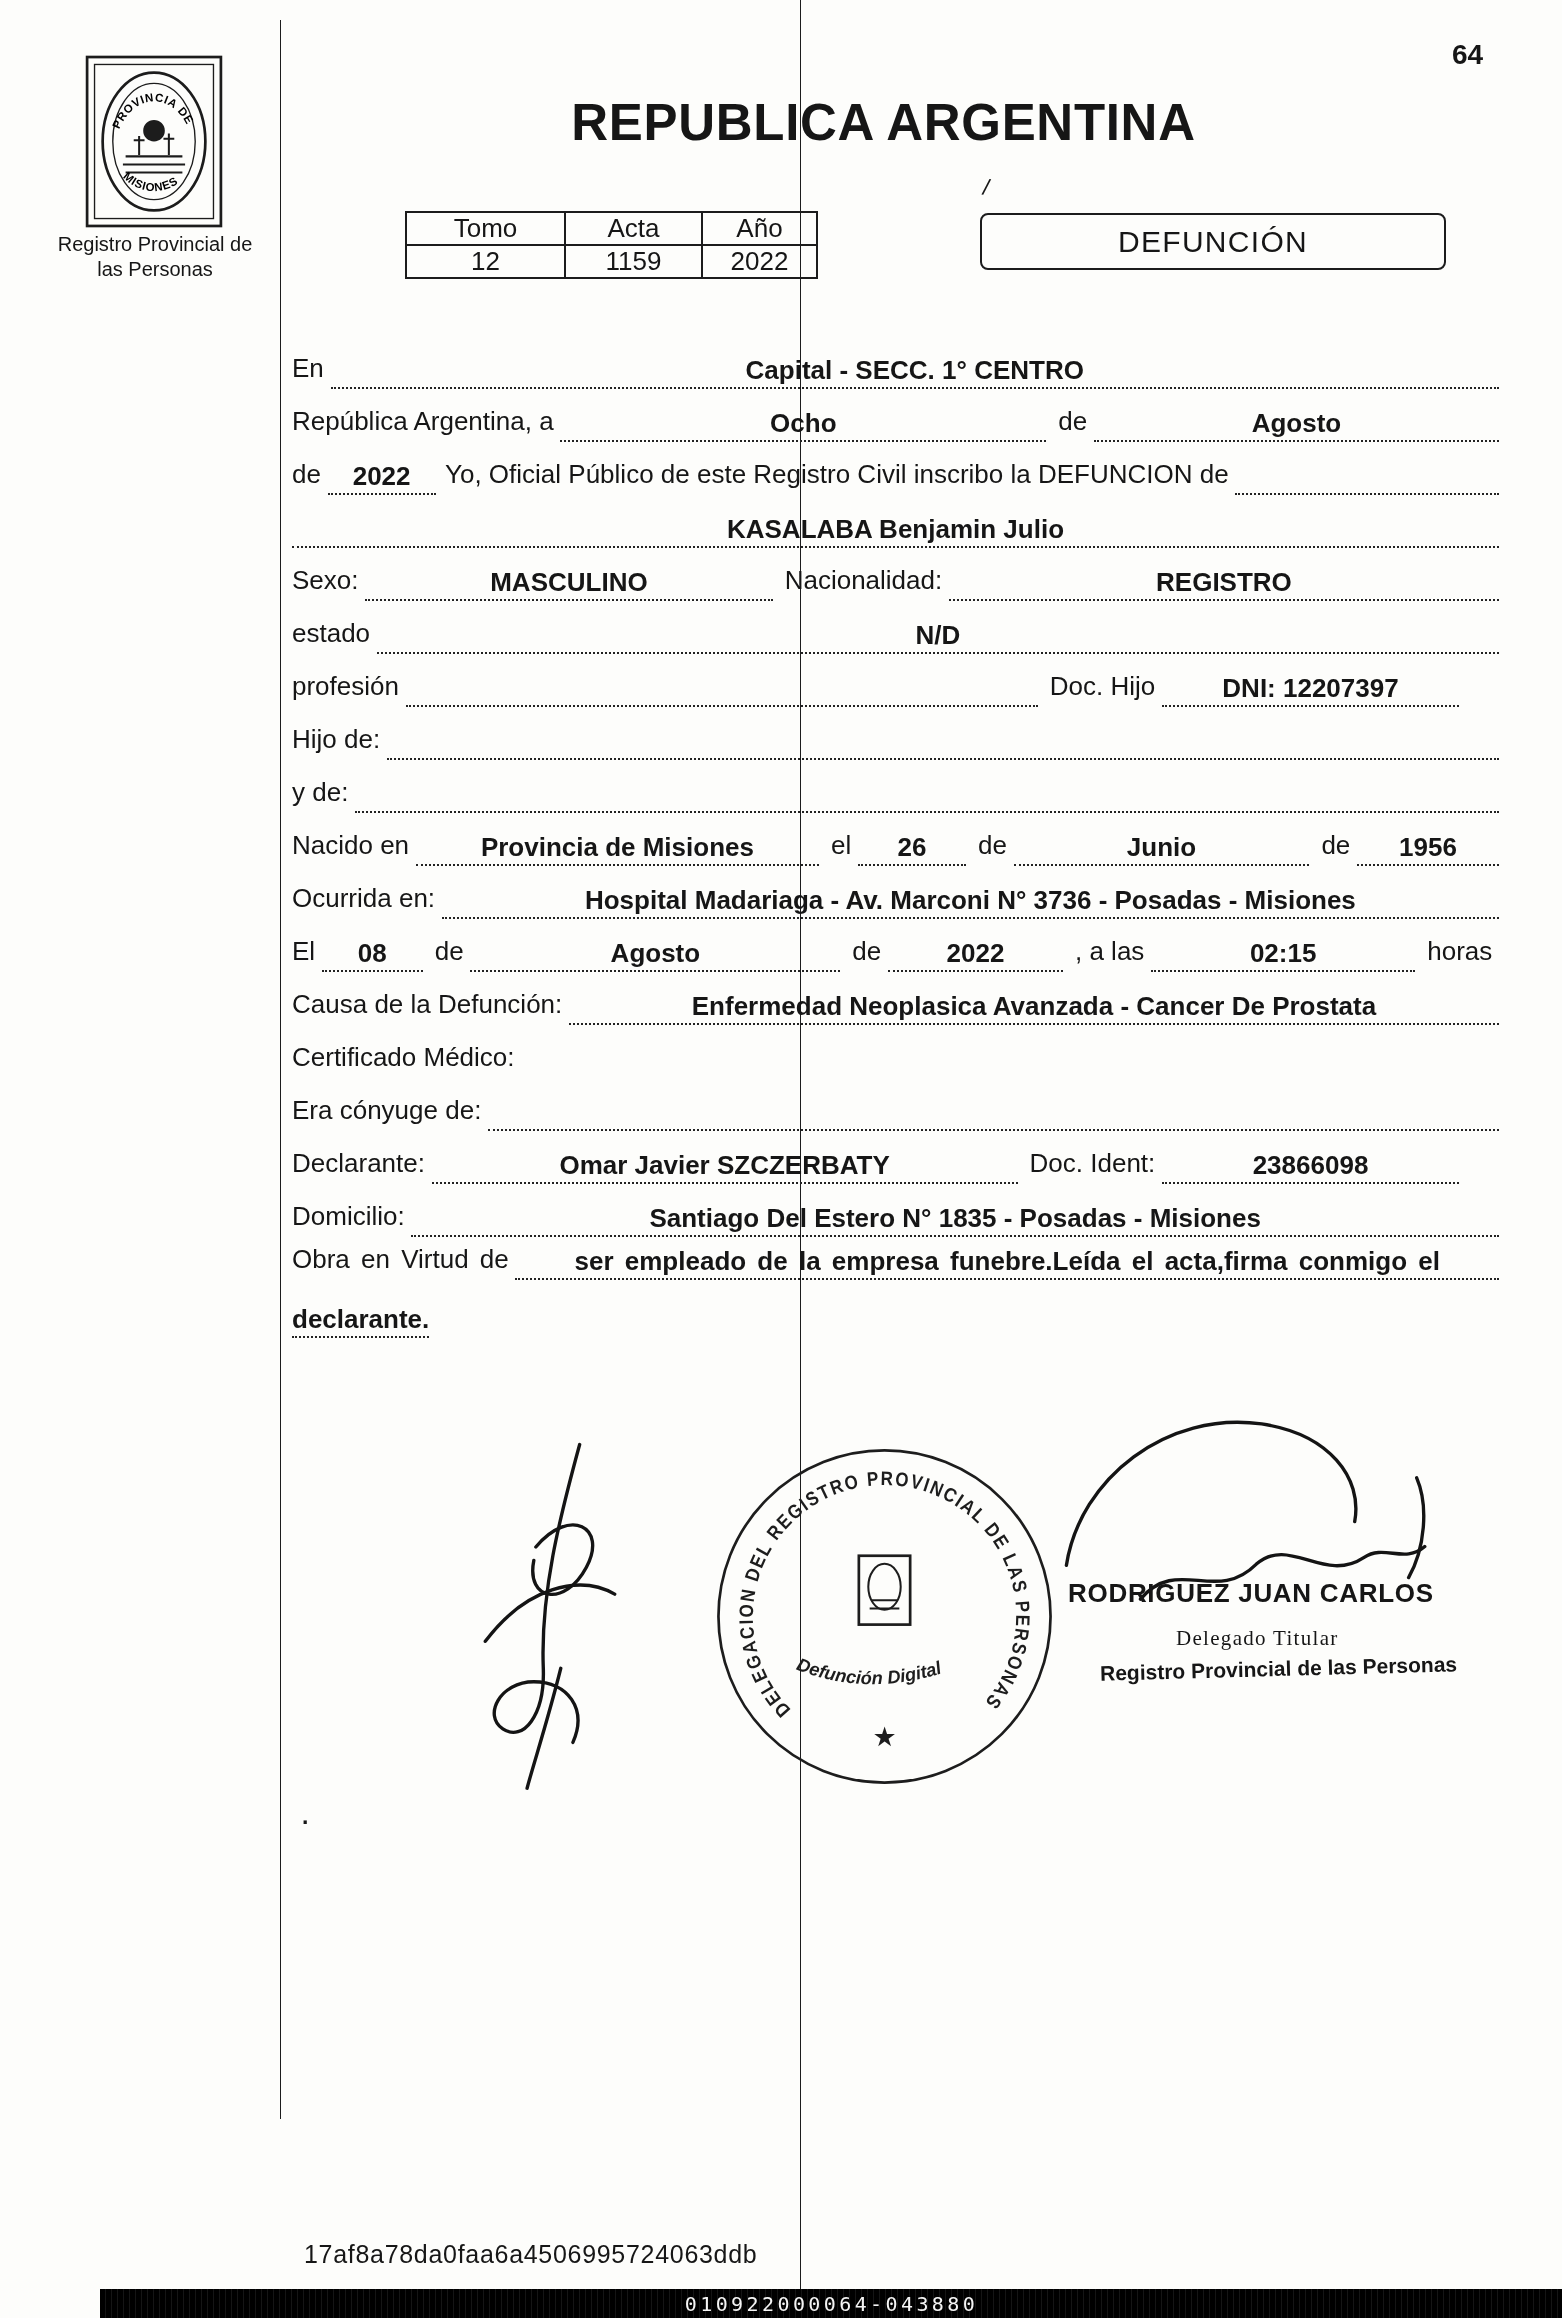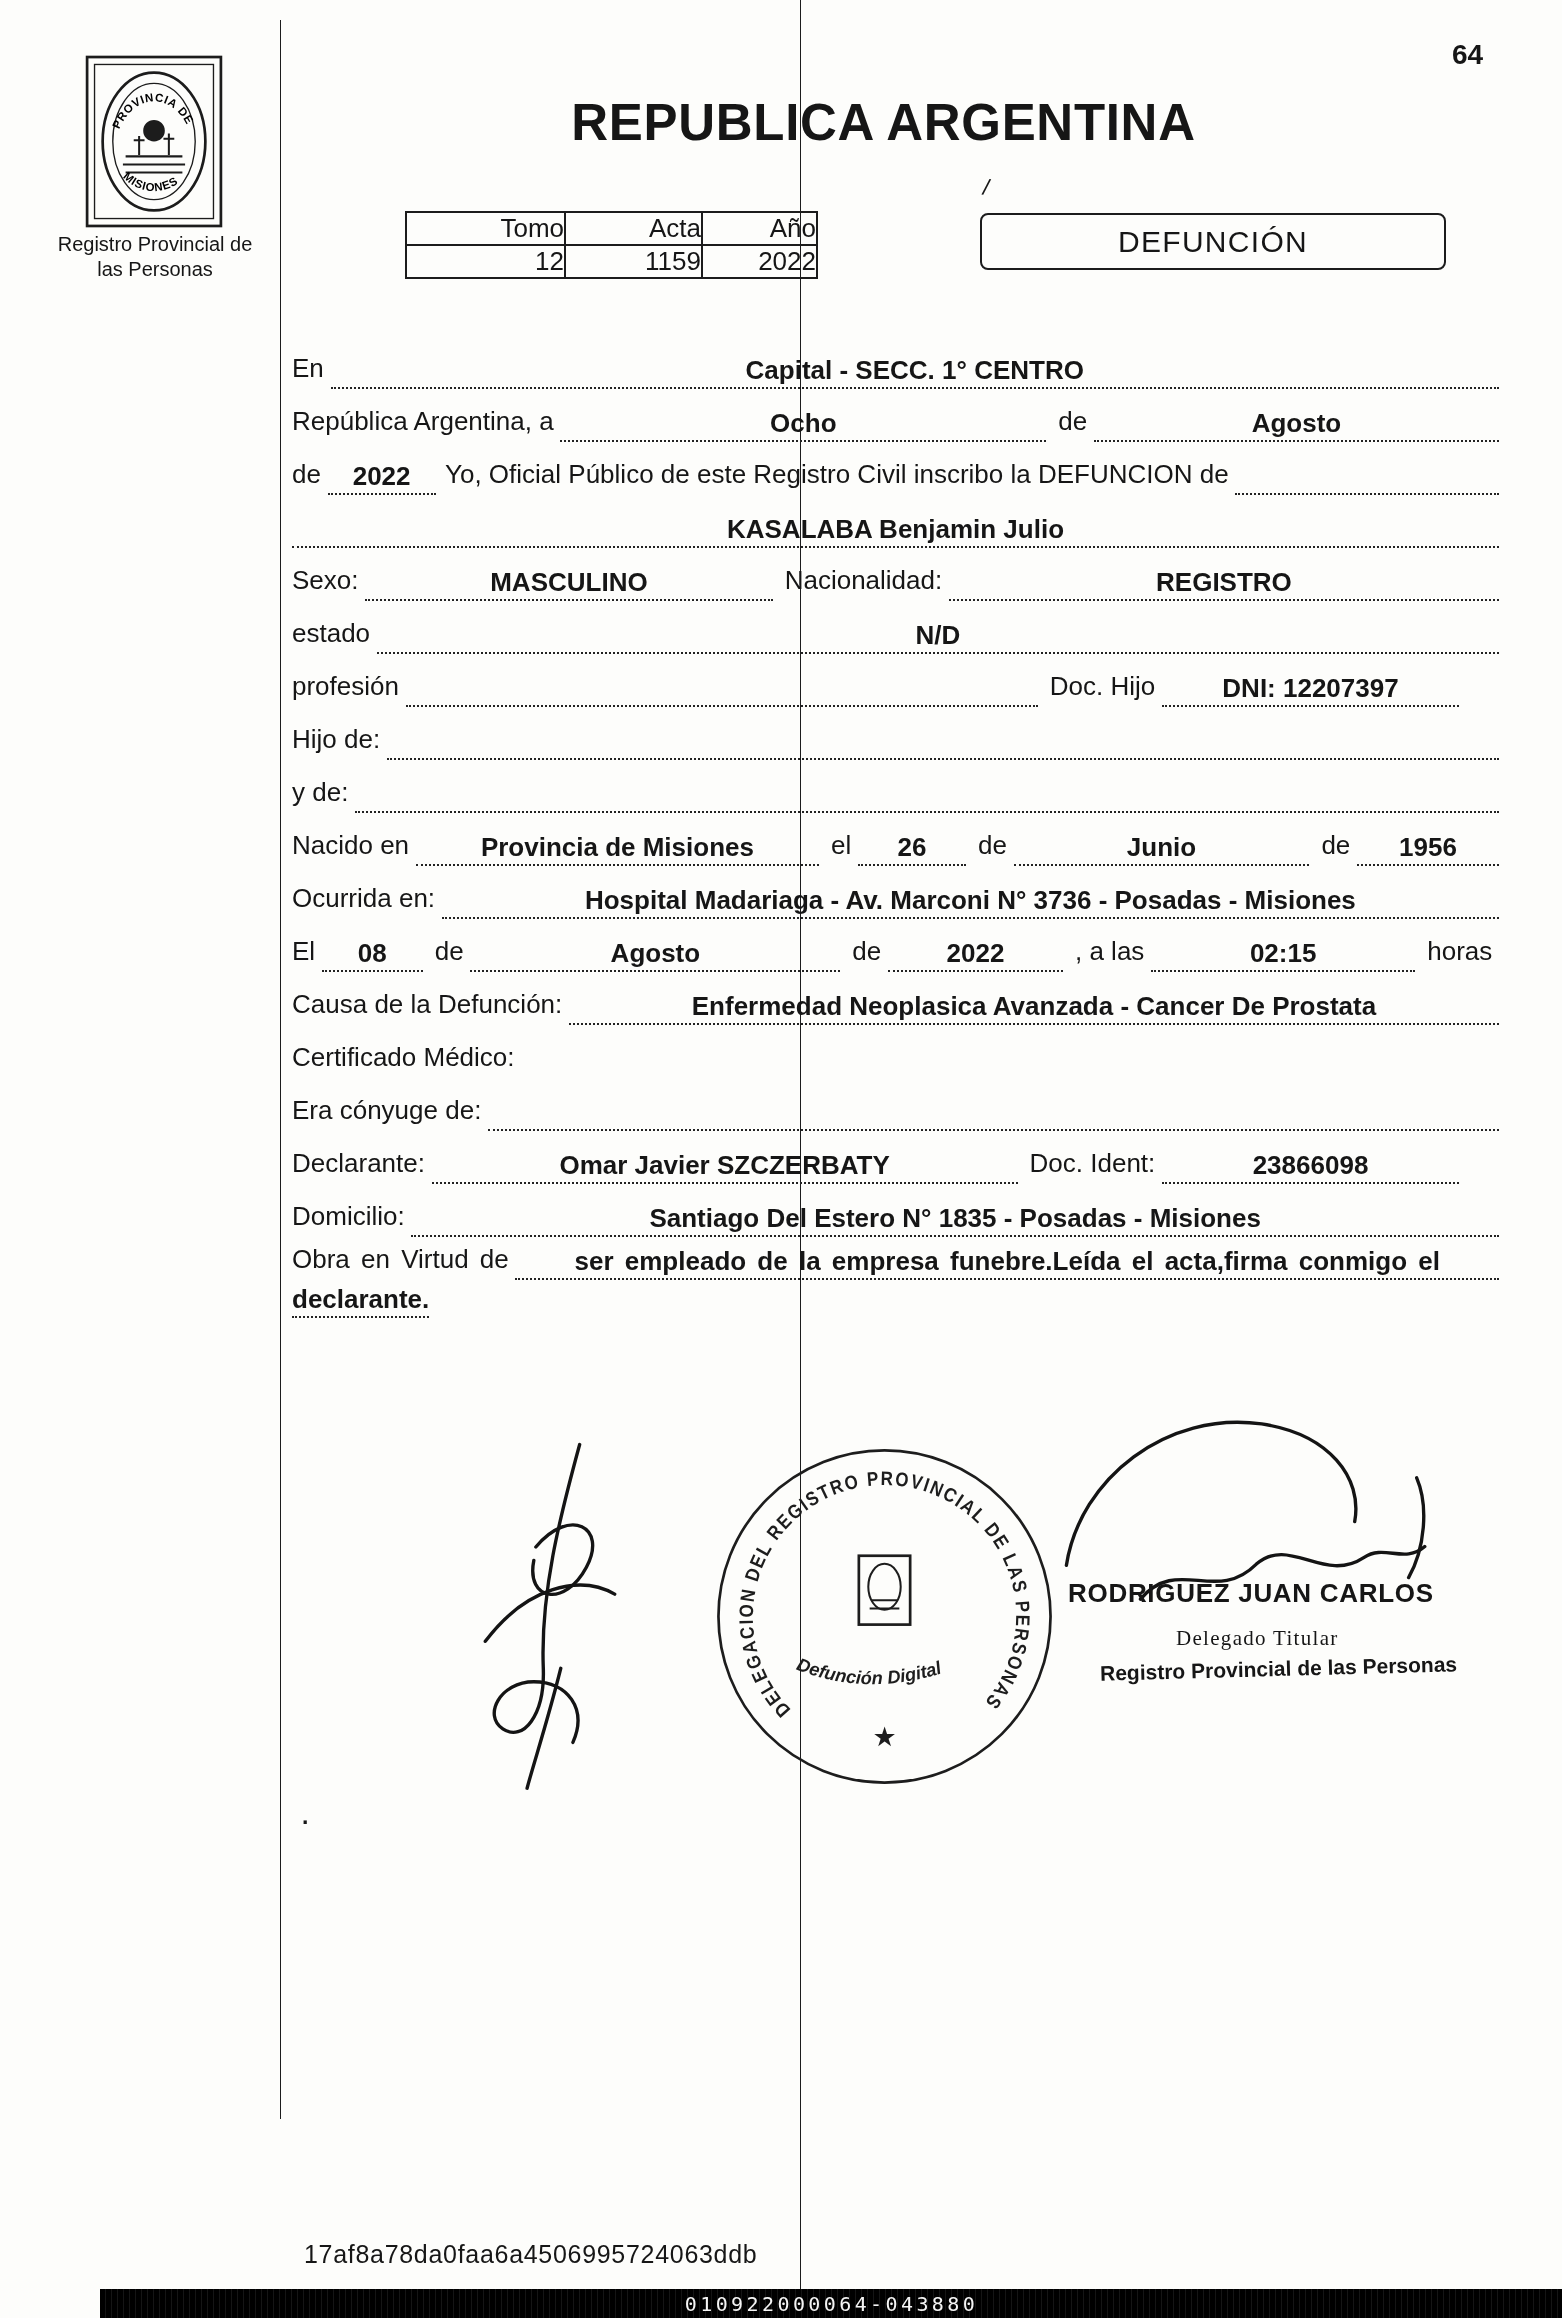--- a/index.html
+++ b/index.html
@@ -5,41 +5,41 @@
   html,body{margin:0;padding:0;background:#e8e8e8;}
   .page{position:relative;width:1563px;height:2319px;background:#fdfdfb;
         font-family:"Liberation Sans",sans-serif;color:#161616;overflow:hidden;}
   .vline{position:absolute;width:1.3px;background:#1c1c1c;}
   .abs{position:absolute;}
   
   .page-number{font-size:28px;font-weight:bold;}
   .doc-title{text-align:center;font-size:51px;font-weight:bold;letter-spacing:0.7px;}
   .logo-caption{text-align:center;font-size:20px;line-height:25px;}
   .reg-table{border-collapse:collapse;}
-  .reg-table td{border:2px solid #1c1c1c;font-size:26px;text-align:right;padding:0;}
+  .reg-table td{border:2px solid #1c1c1c;font-size:26px;text-align:center;padding:0;}
   .reg-table tr{height:33px;}
   .c1{width:157px;} .c2{width:135px;} .c3{width:113px;}
   .acttype-box{width:462px;height:53px;border:2px solid #1c1c1c;display:flex;
                align-items:center;justify-content:center;font-size:30px;letter-spacing:1.3px;}
   .stray{font-size:23px;}
   
   .form{position:absolute;left:292px;top:336px;width:1207px;display:flex;flex-direction:column;}
   .frow{display:flex;align-items:flex-end;height:53px;font-size:26px;white-space:nowrap;}
   .lbl{padding:0 6.7px 4.7px 0;}
   .lbl.mid{padding-left:12px;}
   .plain{padding:0 6.7px 4.7px 9.4px;text-align:right;}
   .seg{border-bottom:2.7px dotted #222;text-align:center;font-weight:bold;
        padding-bottom:1.3px;min-height:31px;display:flex;align-items:flex-end;justify-content:center;}
   .seg>span{width:100%;}
   .f1{flex:1;} .f11{flex:1.1;} .f12{flex:1.2;} .f135{flex:1.35;} .f14{flex:1.4;} .f15{flex:1.5;}
   .w150{width:101px;flex:none;} .w160{width:108px;flex:none;} .w210{width:142px;flex:none;}
   .w260{width:175px;flex:none;} .w440{width:297px;flex:none;}
   .mr60{margin-right:40px;}
   .row-obra{height:43px;word-spacing:4px;}
-  .row-obra2{height:38px;}
+  .row-obra2{height:38px;margin-top:20px;}
   .seg-left{justify-content:flex-start;text-align:left;}
   
   .sig path{fill:none;stroke:#141414;stroke-width:5;stroke-linecap:round;}
   .official-name{font-size:26px;font-weight:bold;letter-spacing:0.7px;}
   .official-title{font-size:21px;font-family:"Liberation Serif",serif;letter-spacing:1.3px;}
   .official-org{font-size:21px;font-weight:bold;transform:rotate(-1.5deg);}
   
   .stamp text{fill:#1d1d1d;}
   
   .hash-text{font-size:25px;letter-spacing:0.7px;}

